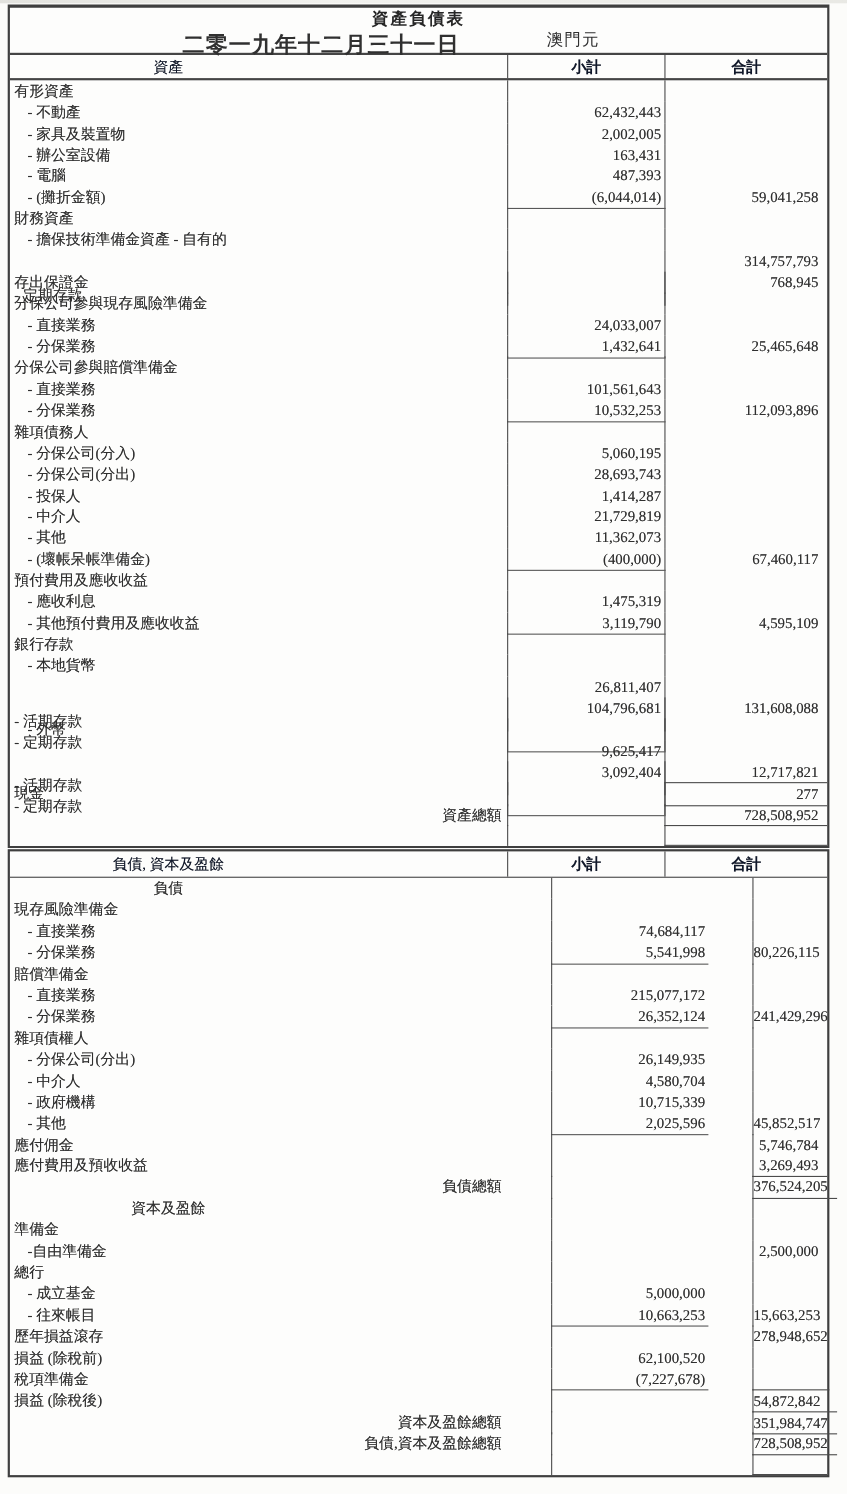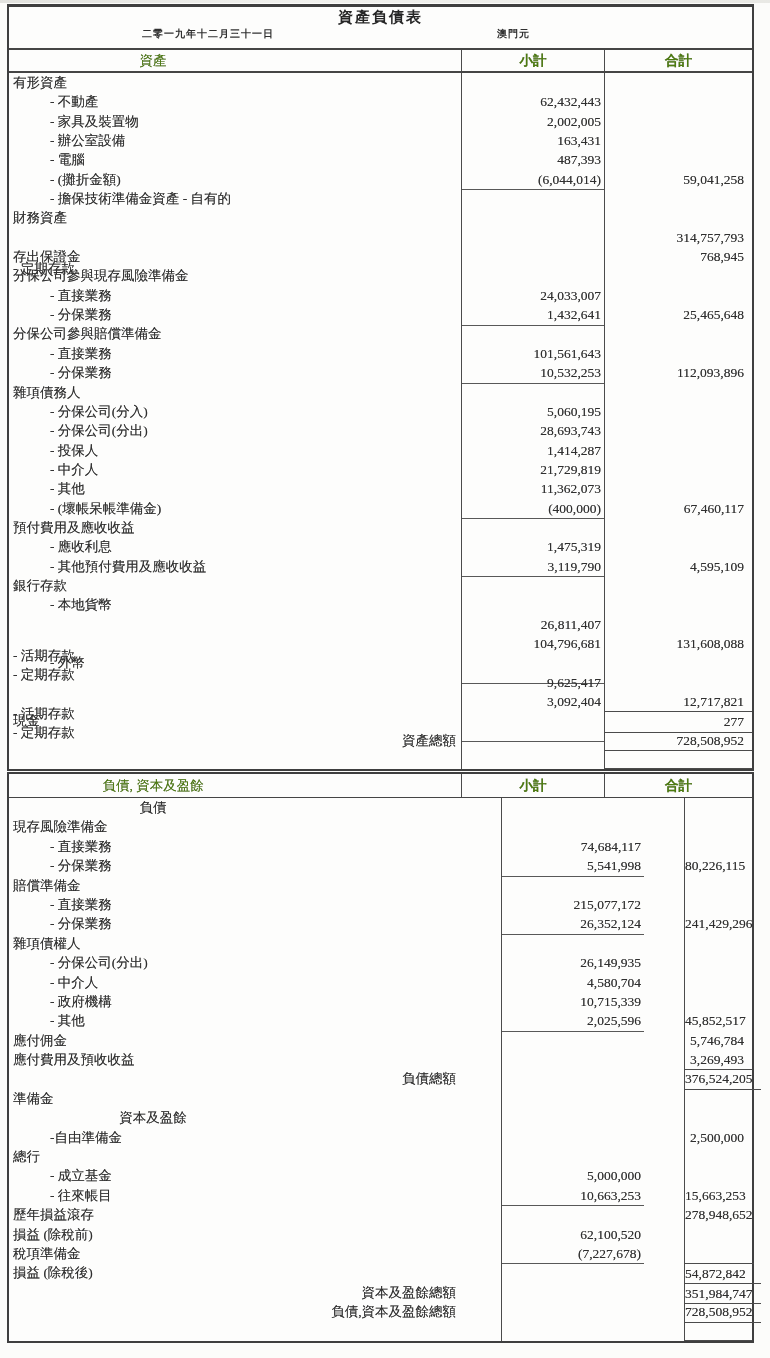--- a/index.html
+++ b/index.html
@@ -17,40 +17,40 @@
     position:absolute;left:7px;width:747px;
     border:2px solid #3f3f3f;background:rgba(255,255,255,.35);
     box-sizing:border-box;
   }
   .t1{top:4px;border-top-width:3px;}
   .t2{top:772px;}
   
   .titlebar{position:relative;height:41px;border-bottom:2px solid #454545;}
   .doc-title{position:absolute;top:1px;left:0;width:100%;text-align:center;
     font-weight:bold;font-size:15px;letter-spacing:2px;color:#262626;}
-  .doc-date{position:absolute;top:20px;left:133px;width:300px;
-    font-weight:bold;font-size:10px;letter-spacing:1px;color:#303030;}
-  .doc-currency{position:absolute;top:20px;left:488px;font-weight:bold;
-    font-size:10px;letter-spacing:1px;color:#303030;}
+  .doc-date{position:absolute;top:20px;left:133px;width:300px;text-align:center;
+    font-weight:bold;font-size:20px;letter-spacing:1px;color:#303030;}
+  .doc-currency{position:absolute;top:20px;left:488px;font-weight:normal;
+    font-size:15px;letter-spacing:1px;color:#303030;}
   
   .hrow,.trow{display:grid;grid-template-columns:452px 143px 1fr;}
-  .hrow{height:21px;line-height:21px;border-bottom:2px solid #454545;color:#4d7c0f;}
+  .hrow{height:21px;line-height:21px;border-bottom:2px solid #454545;color:#0f172a;}
   .t2 .hrow{height:23px;line-height:23px;border-bottom:1.5px solid #454545;}
   .trow{height:19.35px;line-height:19.4px;}
   .t2 .trow{height:19.4px;gap:40px;}
   .cl,.cs,.ct{box-sizing:border-box;white-space:nowrap;font-size:13.5px;
     text-shadow:0 0 .6px rgba(45,45,45,.55);}
   .cl{padding-left:4px;}
   .cs,.ct{border-left:1.5px solid #4b4b4b;text-align:right;}
   .cs{padding-right:3px;}
   .ct{padding-right:8px;}
   .hrow .cl{text-align:center;padding:0 164px 0 0;}
   .hrow .cs,.hrow .ct{text-align:center;padding-right:0;font-weight:bold;}
   
-  .i1{padding-left:41px;}
+  .i1{padding-left:16px;}
   .i2{margin-top:31px;}
   .ctr{text-align:center;padding:0 164px 0 0;}
   .rgt{text-align:right;padding-right:5px;}
   
   .ul{border-bottom:1.5px solid #585858;}
   .tt{border-top:1.5px solid #4b4b4b;}
   .tb{border-bottom:1.5px solid #4b4b4b;}
 </style>
 </head>
 <body>
@@ -95,26 +95,26 @@
           <div class="cl i1">- 電腦</div>
           <div class="cs">487,393</div>
           <div class="ct"></div>
         </div>
         <div class="trow">
           <div class="cl i1">- (攤折金額)</div>
           <div class="cs ul">(6,044,014)</div>
           <div class="ct">59,041,258</div>
         </div>
         <div class="trow">
+          <div class="cl">財務資產</div>
+          <div class="cs"></div>
+          <div class="ct"></div>
+        </div>
+        <div class="trow">
           <div class="cl i1">- 擔保技術準備金資產 - 自有的</div>
-          <div class="cs"></div>
-          <div class="ct"></div>
-        </div>
-        <div class="trow">
-          <div class="cl">財務資產</div>
           <div class="cs"></div>
           <div class="ct"></div>
         </div>
         <div class="trow">
           <div class="cl i2">- 定期存款</div>
           <div class="cs"></div>
           <div class="ct">314,757,793</div>
         </div>
         <div class="trow">
           <div class="cl">存出保證金</div>
@@ -330,26 +330,26 @@
           <div class="cl">應付費用及預收收益</div>
           <div class="cs"></div>
           <div class="ct tb">3,269,493</div>
         </div>
         <div class="trow">
           <div class="cl rgt">負債總額</div>
           <div class="cs"></div>
           <div class="ct tb">376,524,205</div>
         </div>
         <div class="trow">
+          <div class="cl ctr">資本及盈餘</div>
+          <div class="cs"></div>
+          <div class="ct"></div>
+        </div>
+        <div class="trow">
           <div class="cl">準備金</div>
-          <div class="cs"></div>
-          <div class="ct"></div>
-        </div>
-        <div class="trow">
-          <div class="cl ctr">資本及盈餘</div>
           <div class="cs"></div>
           <div class="ct"></div>
         </div>
         <div class="trow">
           <div class="cl i1">-自由準備金</div>
           <div class="cs"></div>
           <div class="ct">2,500,000</div>
         </div>
         <div class="trow">
           <div class="cl">總行</div>

